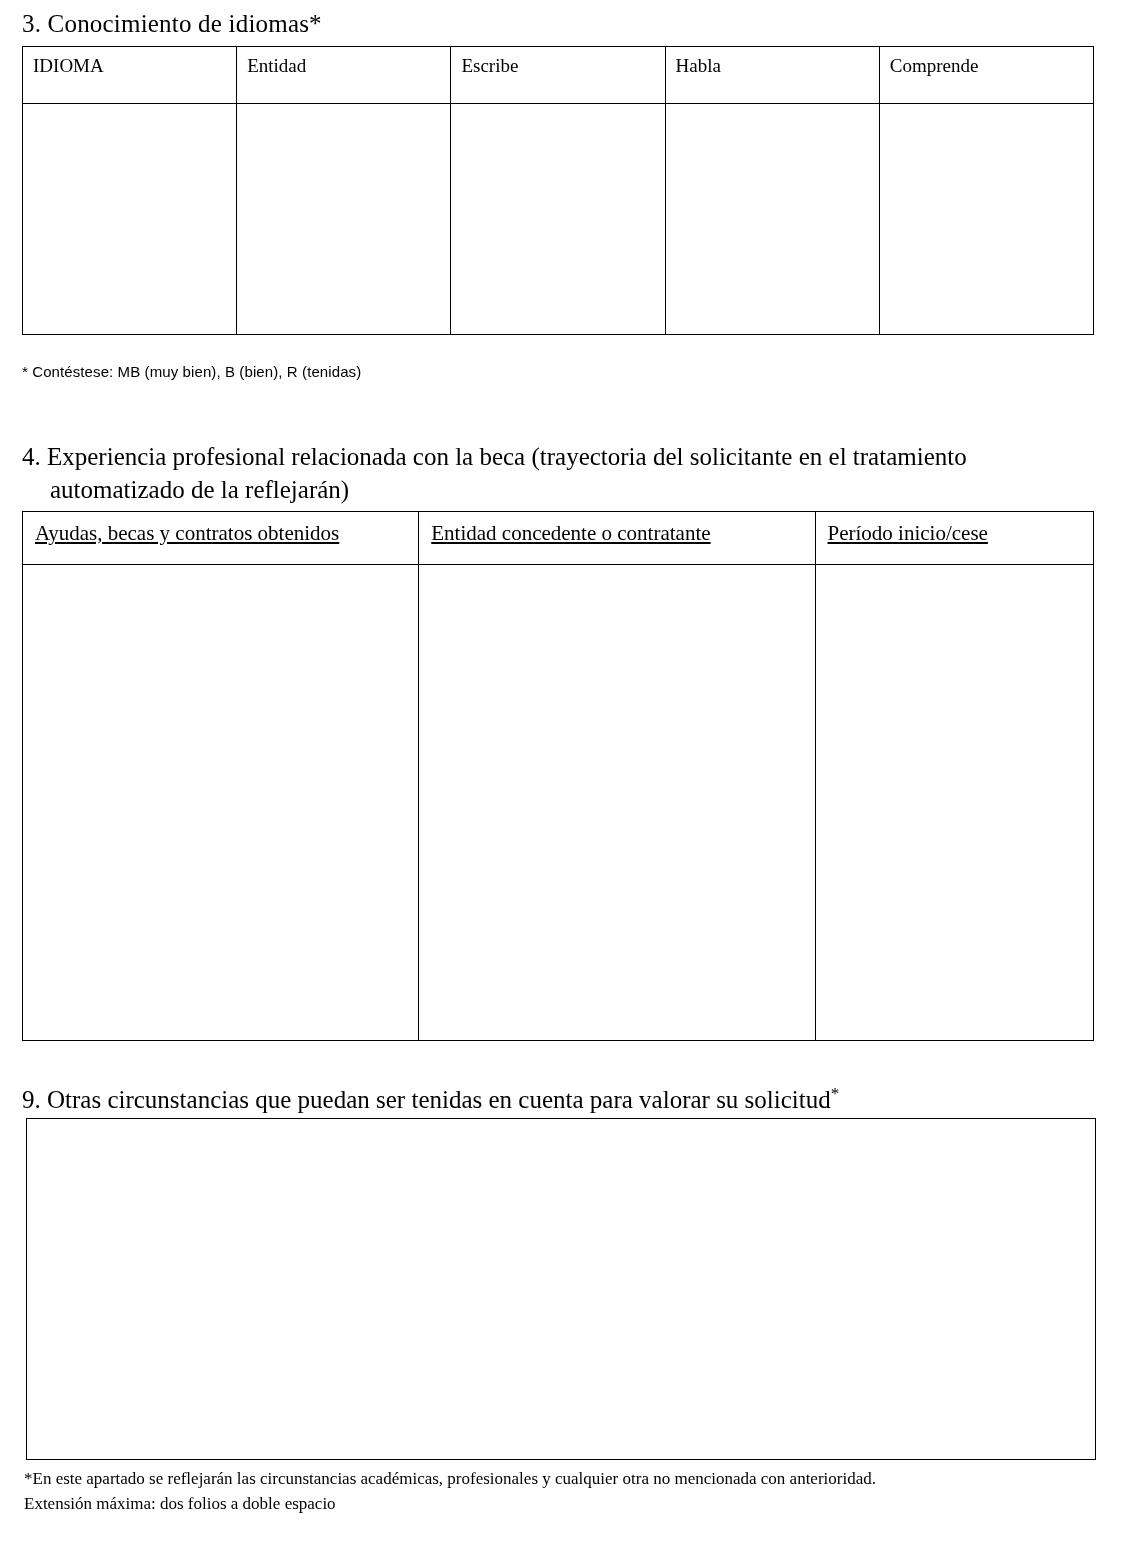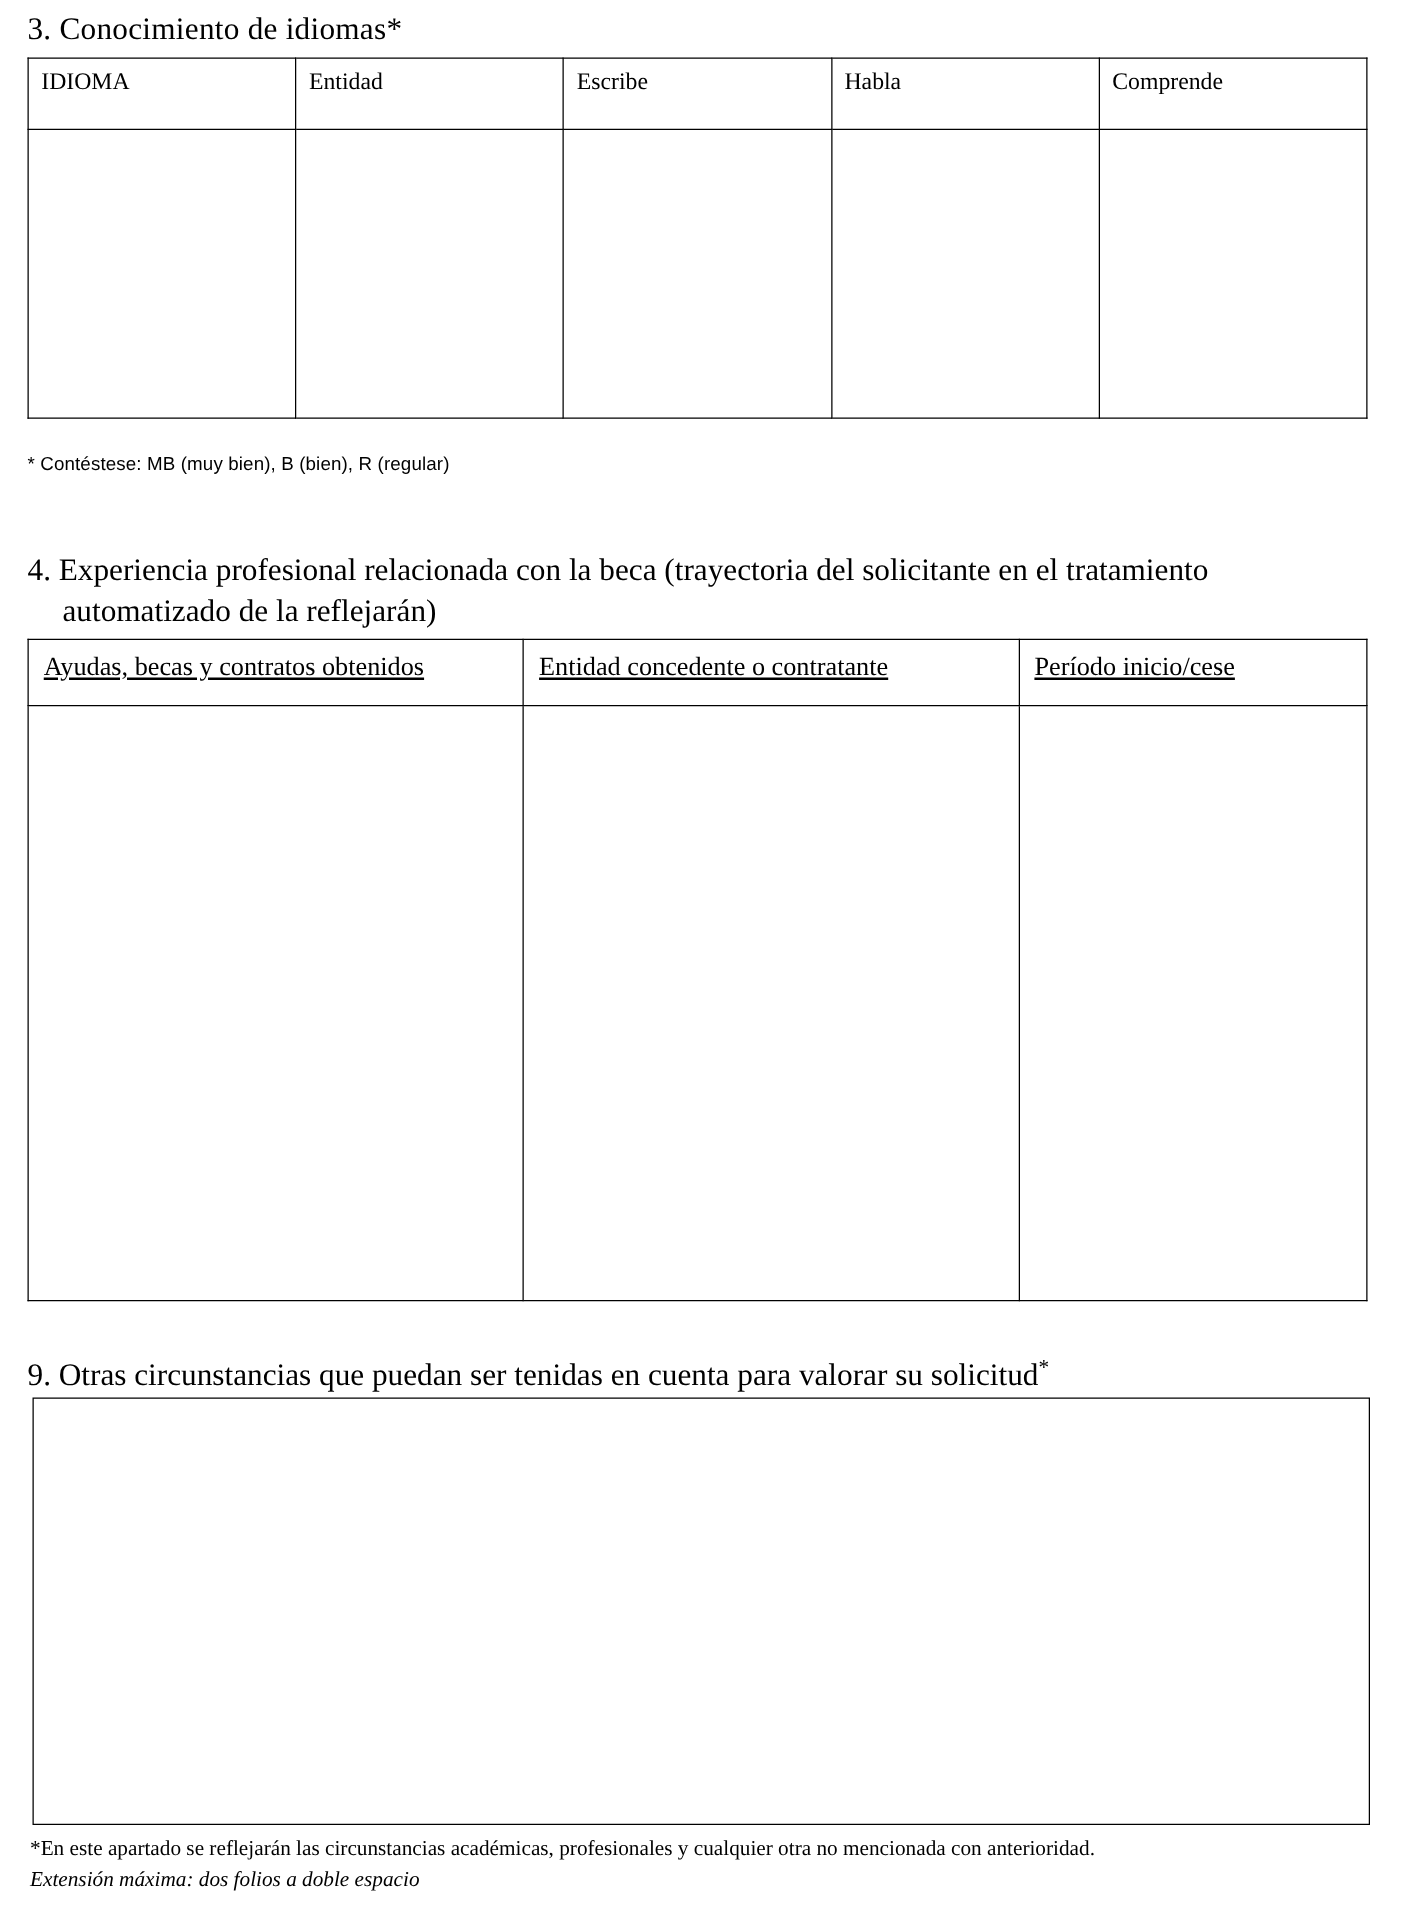--- a/index.html
+++ b/index.html
@@ -121,21 +121,21 @@
   .note5 {
     position: absolute;
     left: 24px;
     top: 1466px;
     width: 1080px;
     font-family: "Liberation Serif", serif;
     font-size: 17px;
     line-height: 25px;
   }
   .note5 .l1 { display: block; }
-  .note5 .l2 { display: block; font-style: italic; }
+  .note5 .l2 { display: block; }
 </style>
 </head>
 <body>
 
 <div class="page">
 
   <div class="section3-heading">3. Conocimiento de idiomas*</div>
 
   <table class="table-langs">
     <tbody>
@@ -149,21 +149,21 @@
     <tr class="body">
       <td></td>
       <td></td>
       <td></td>
       <td></td>
       <td></td>
     </tr>
   </tbody>
     </table>
 
-  <div class="note-small note3">* Contéstese: MB (muy bien), B (bien), R (regular)</div>
+  <div class="note-small note3">* Contéstese: MB (muy bien), B (bien), R (tenidas)</div>
 
   <div class="section4-heading">
     <span>4. Experiencia profesional relacionada con la beca (trayectoria del solicitante en el tratamiento</span>
     <span class="line2">automatizado de la reflejarán)</span>
   </div>
 
   <table class="table-exp">
     <colgroup>
       <col style="width:37%">
       <col style="width:37%">

